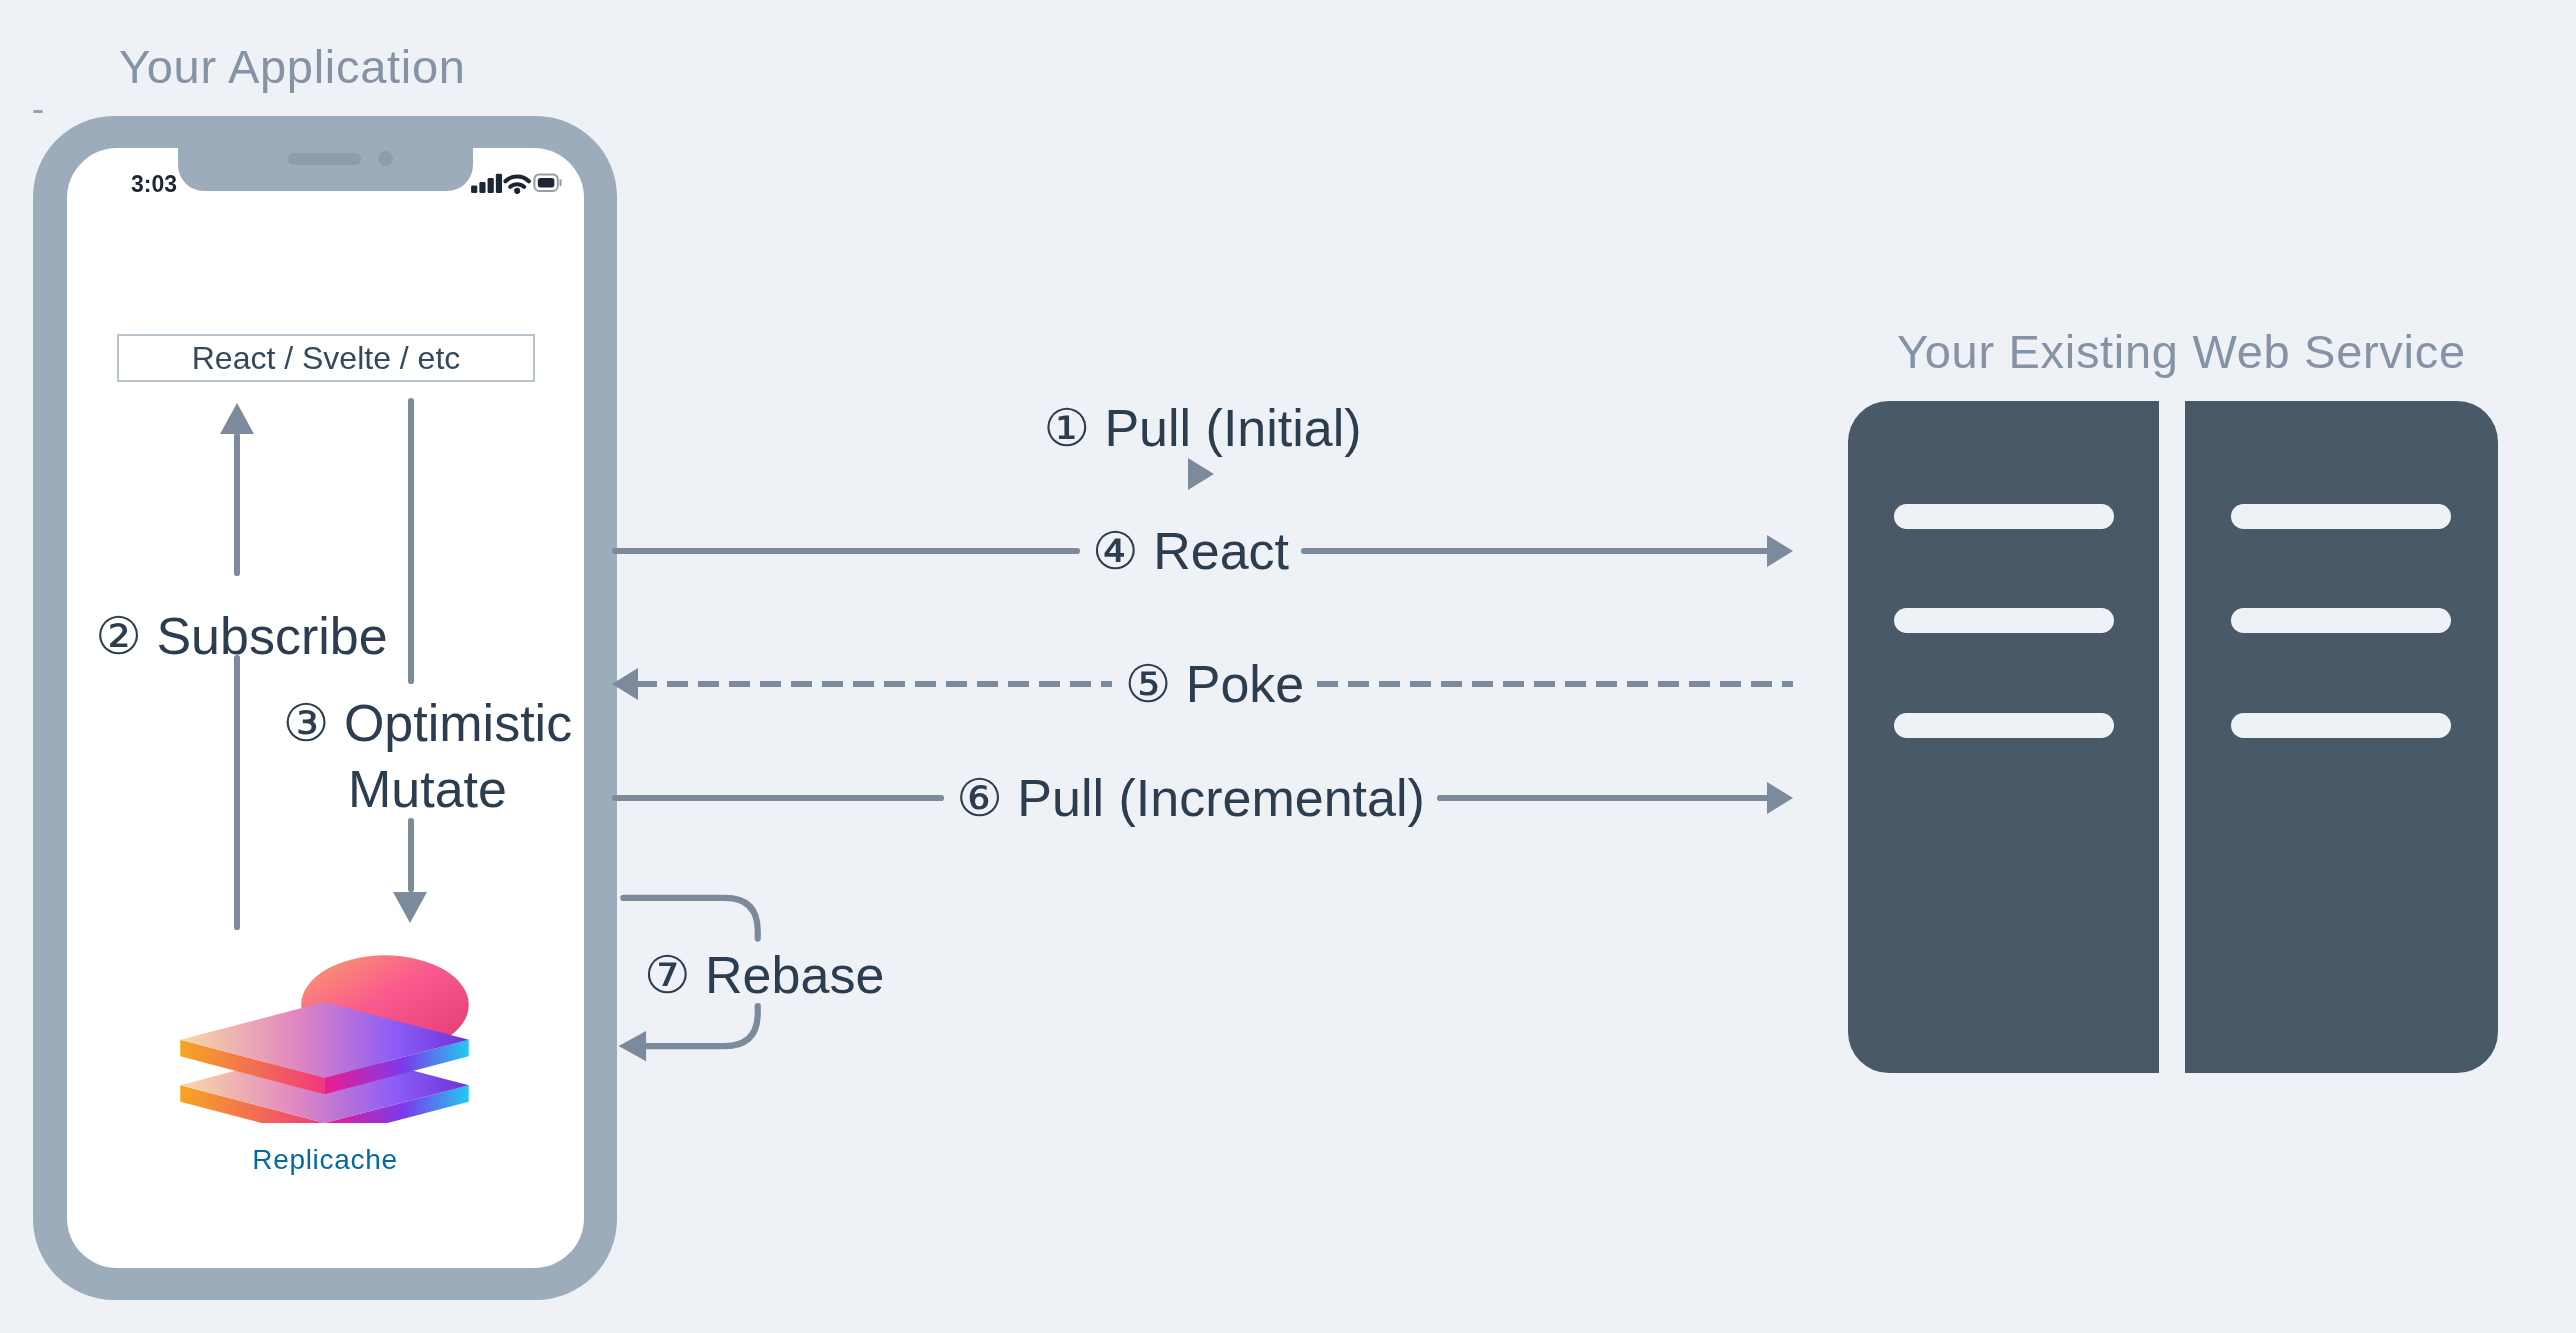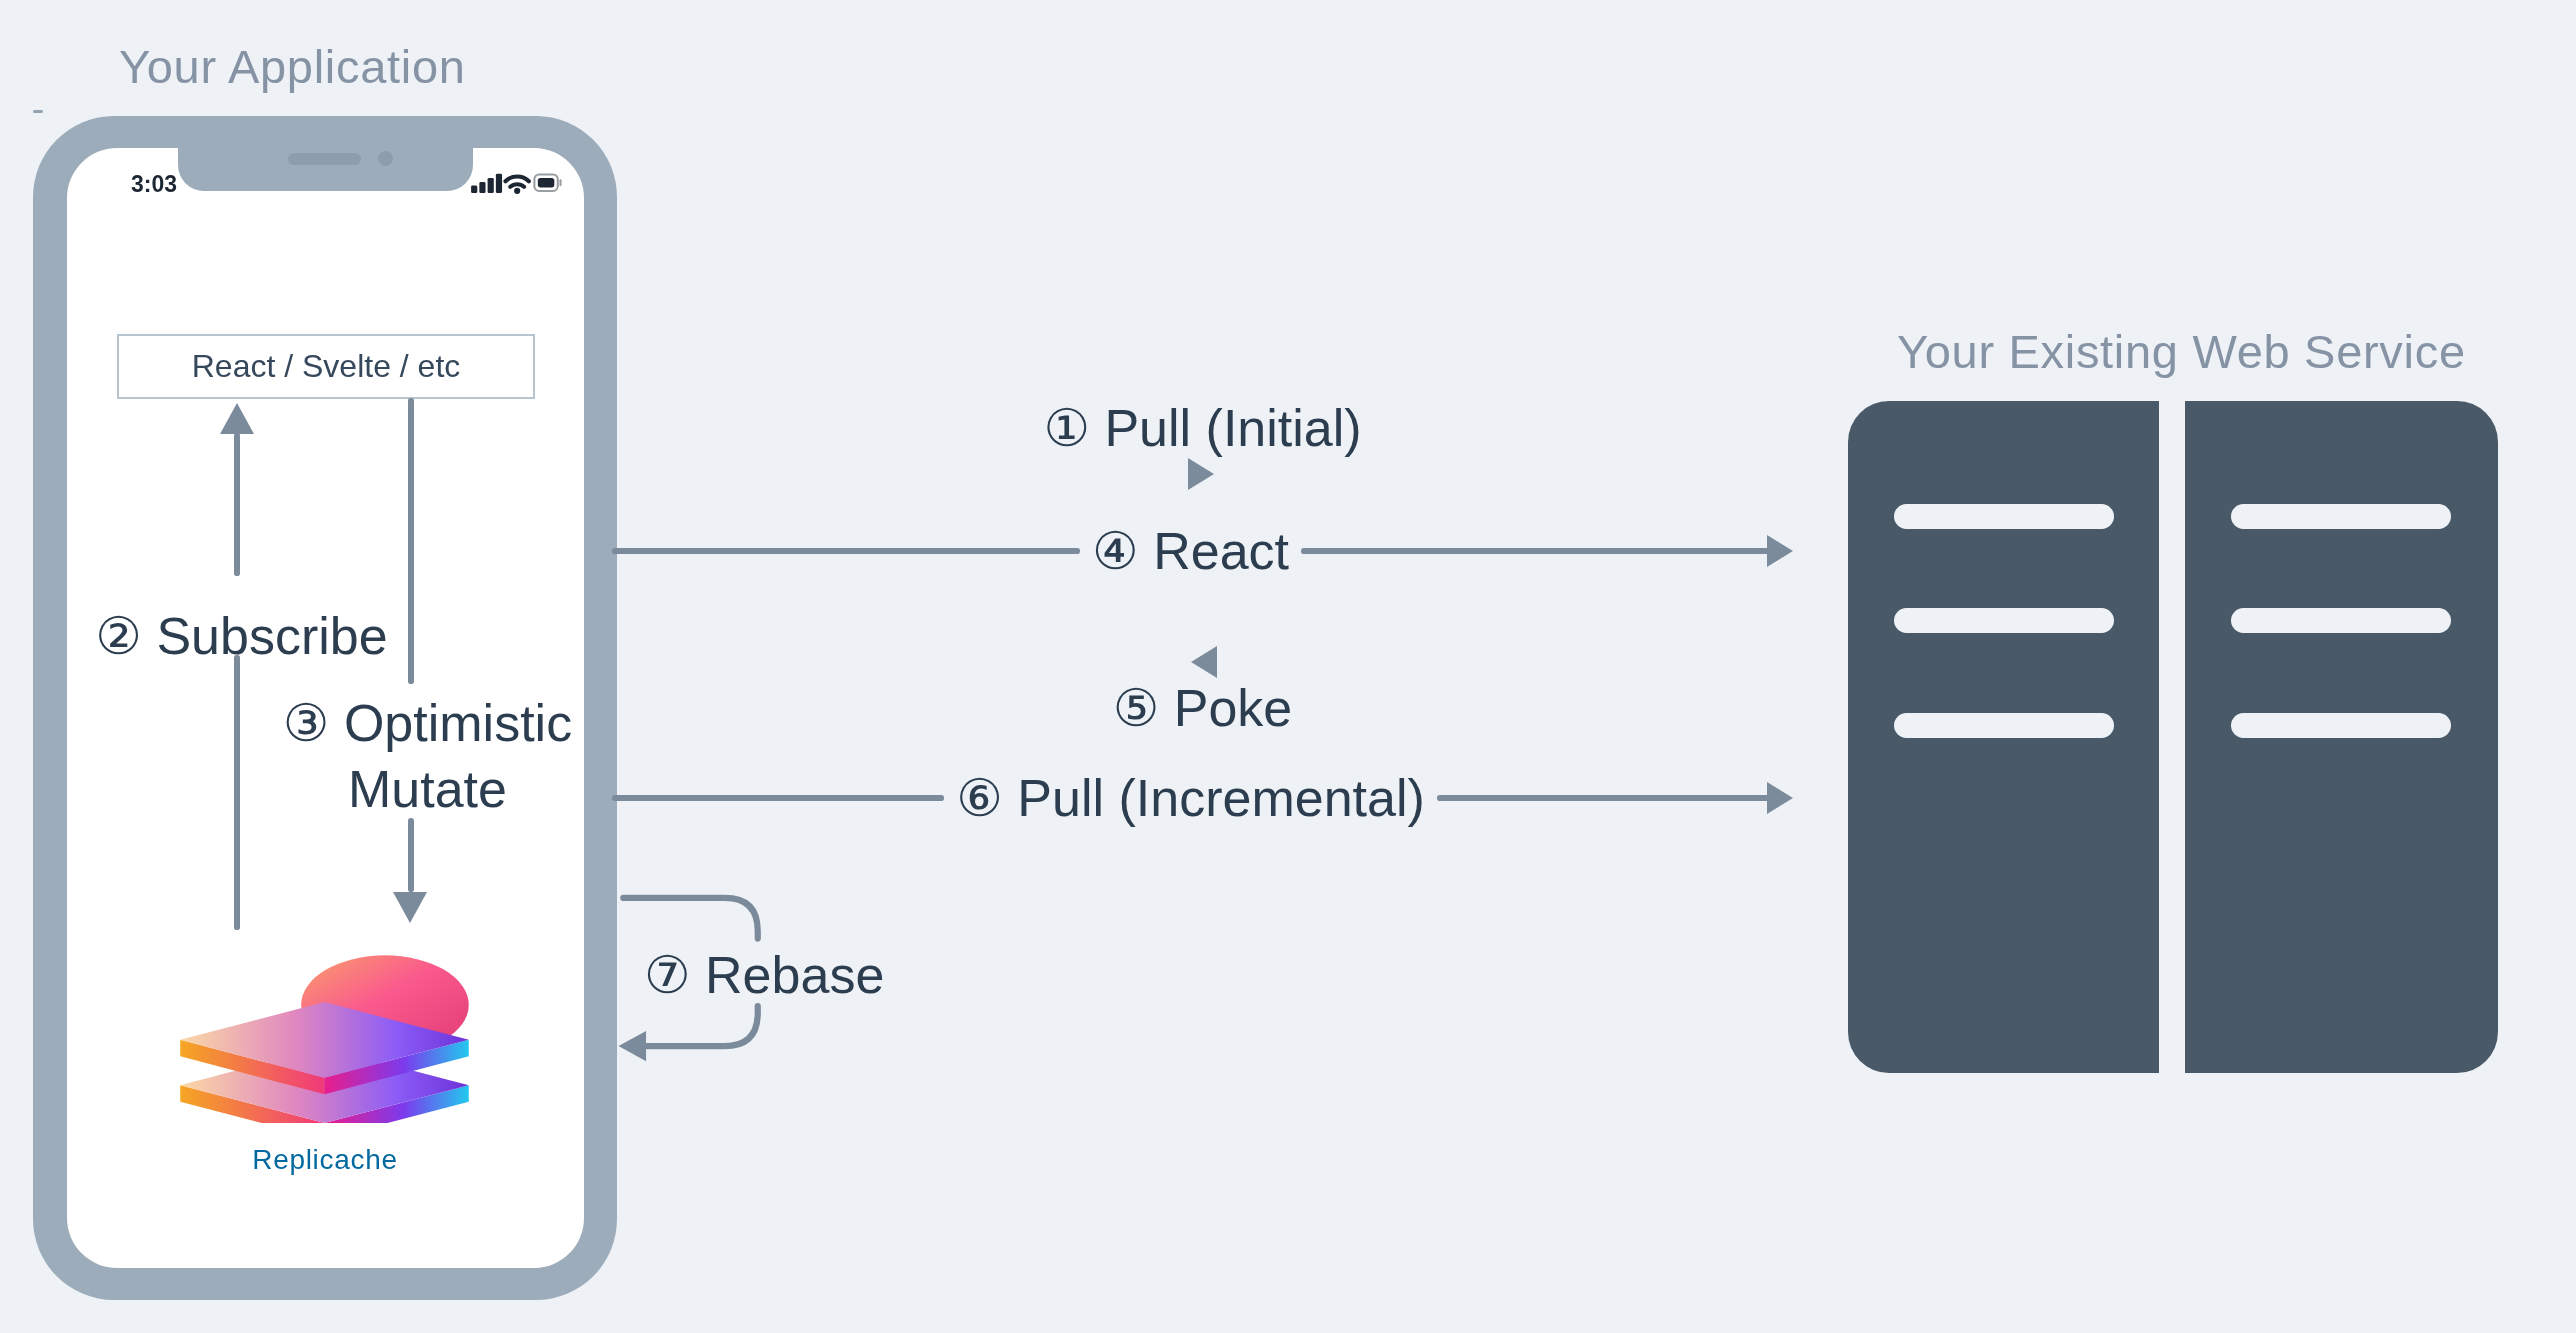--- a/index.html
+++ b/index.html
@@ -35,21 +35,21 @@
   }
   .camera{
     left:345px;top:35px;width:15px;height:15px;border-radius:50%;
     background:#8d9dac;
   }
   .status-time{
     left:68px;top:55px;width:76px;text-align:right;
     font-size:23px;font-weight:bold;color:var(--c-status,#1d2733);
   }
   .framework-box{
-    left:117px;top:334px;width:418px;height:65px;box-sizing:border-box;
+    left:117px;top:334px;width:418px;height:48px;box-sizing:border-box;
     background:#ffffff;border:2.1px solid var(--c-boxborder,#b7c5d1);
     display:flex;align-items:center;justify-content:center;
     font-size:32px;color:#36485c;white-space:nowrap;
   }
 
   
   .step-label{
     font-size:52px;color:var(--c-label,#2c3d4f);white-space:nowrap;
   }
 
@@ -200,21 +200,21 @@
   <div class="head-right"></div>
 </div>
 
 <div class="abs flow-row" style="top:513px;">
   <div class="flow-line"></div>
   <div class="flow-label step-label">④ React</div>
   <div class="flow-line"></div>
   <div class="head-right"></div>
 </div>
 
-<div class="abs flow-row" style="top:646px;flex-direction:column;">
+<div class="abs flow-row" style="top:646px;">
   <div class="head-left"></div>
   <div class="flow-line dashed"></div>
   <div class="flow-label step-label">⑤ Poke</div>
   <div class="flow-line dashed"></div>
 </div>
 
 <div class="abs flow-row" style="top:760px;">
   <div class="flow-line"></div>
   <div class="flow-label step-label">⑥ Pull (Incremental)</div>
   <div class="flow-line"></div>

